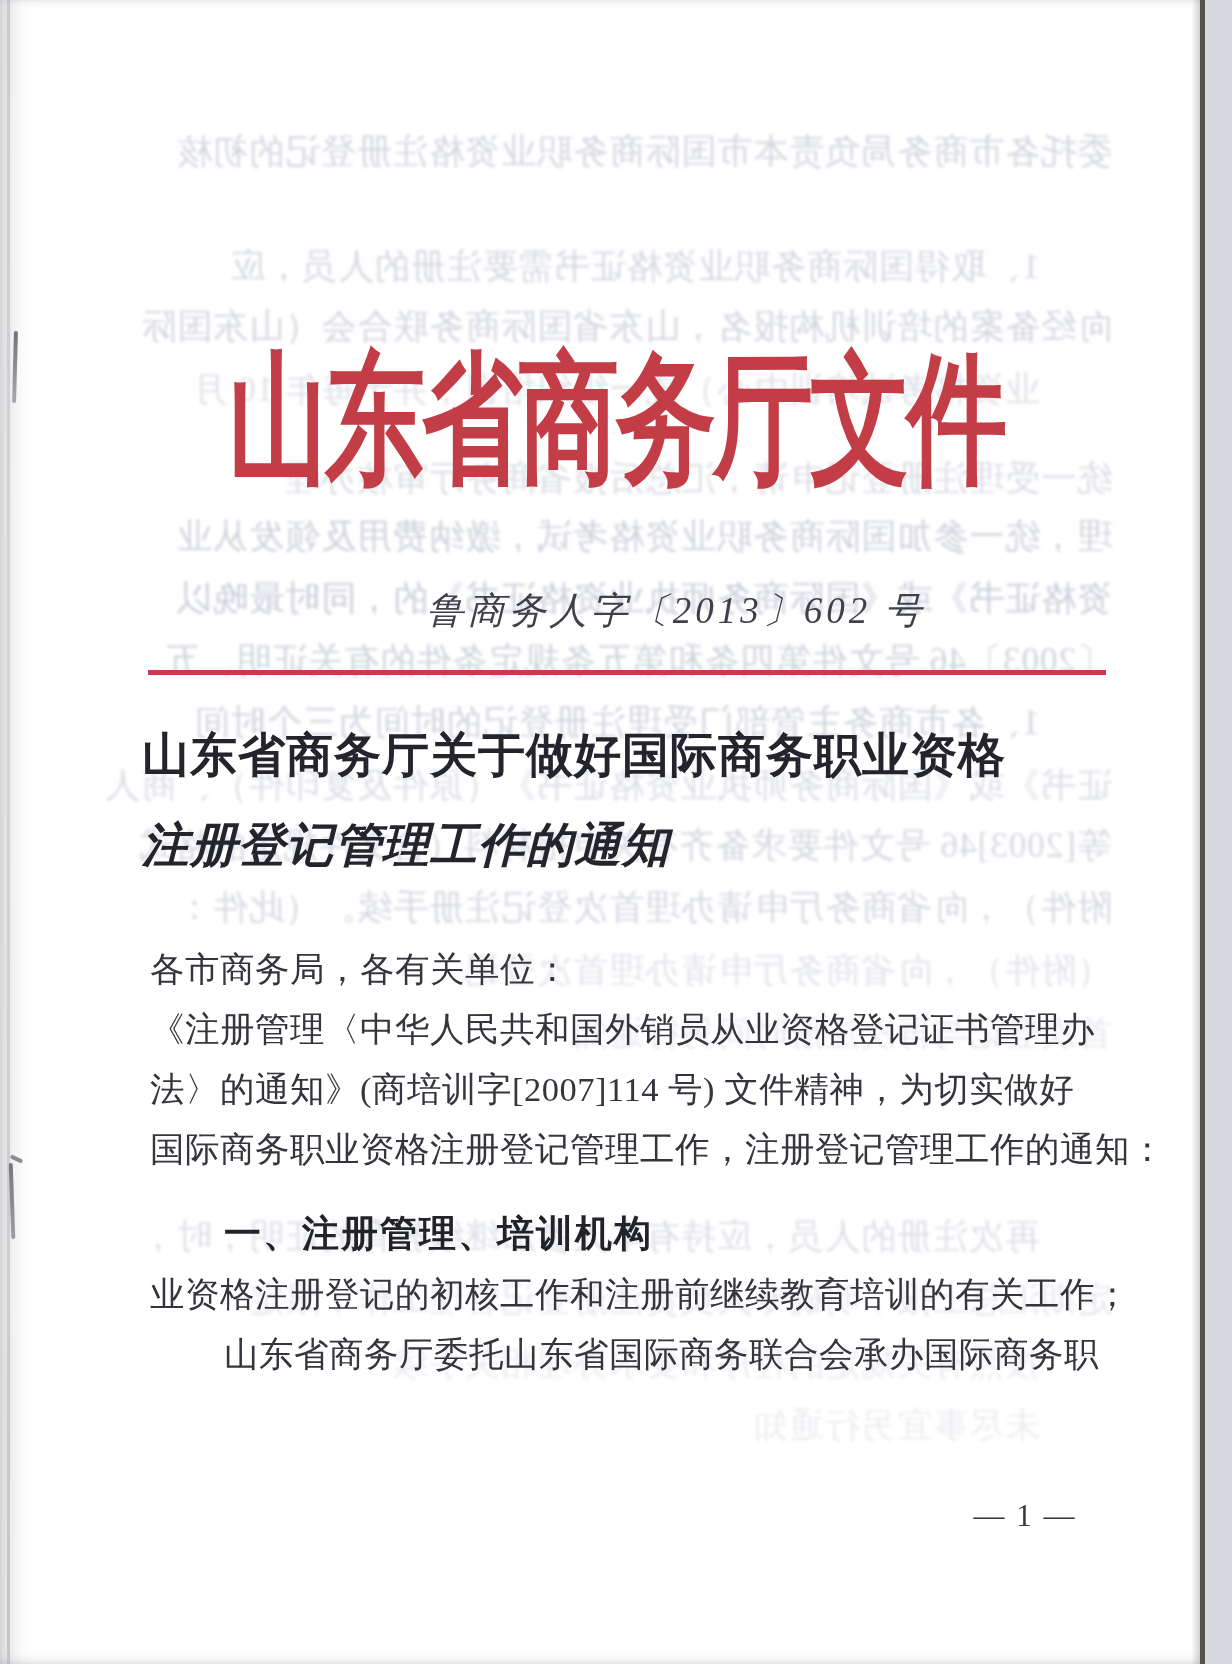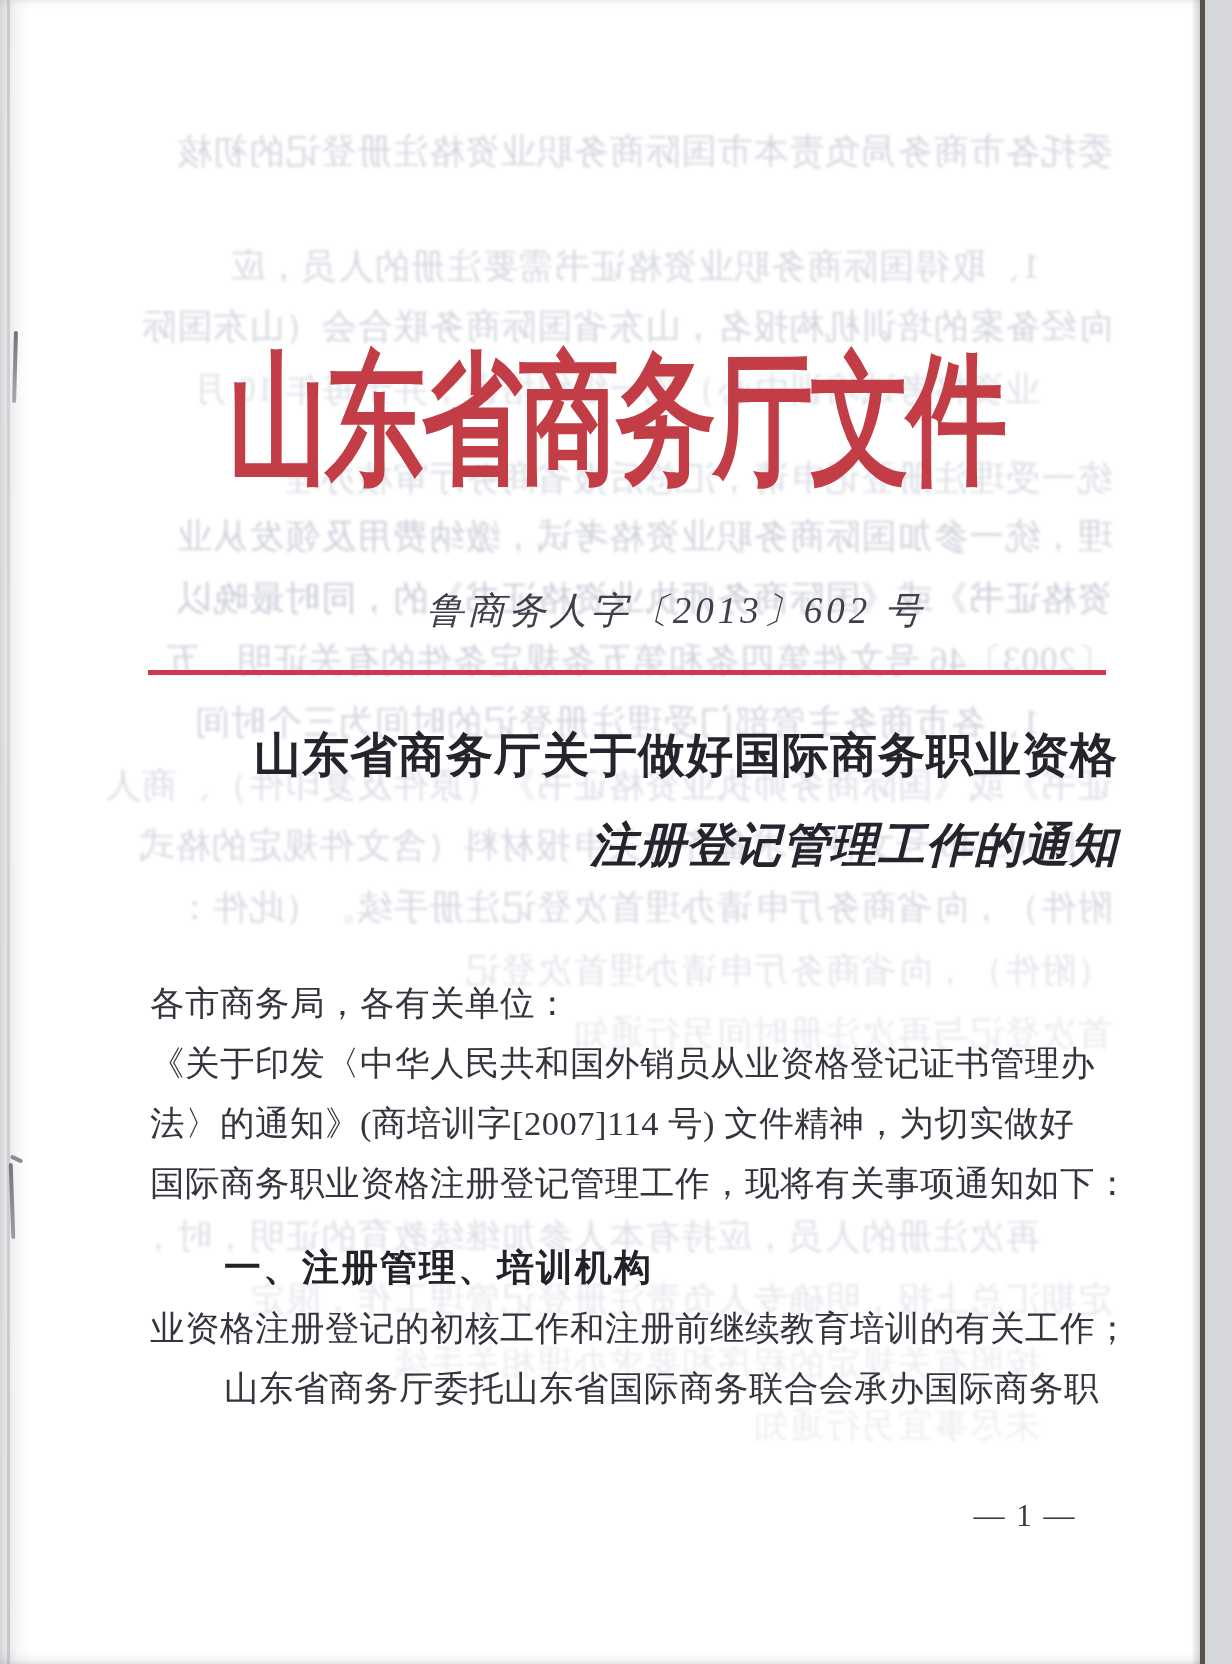--- a/index.html
+++ b/index.html
@@ -68,28 +68,28 @@
   .doc-no {
     position:absolute; top:586px; left:0; width:1232px;
     text-align:center; text-indent:120px;
     font-size:37px; letter-spacing:4px; color:#3f4049;font-style:italic;
   }
   .red-rule {
     position:absolute; top:670px; left:148px; width:958px; height:5px;
     background:#cc3850;
   }
   .doc-title {
-    position:absolute; top:726px; left:160px; width:958px;
-    text-align:right; font-weight:700; font-size:47px;
+    position:absolute; top:726px; left:142px; width:958px;
+    text-align:left; font-weight:700; font-size:47px;
     color:#24252c; letter-spacing:1px;
   }
   .doc-title .t1 { line-height:58px; margin-bottom:32px; }
   .doc-title .t2 { line-height:58px;font-style:italic; }
   .body-block {
-    position:absolute; top:974px; left:150px; width:962px;
+    position:absolute; top:940px; left:150px; width:962px;
     font-size:34.5px; color:#34353d; letter-spacing:.5px;
   }
   .bline { height:60px; line-height:58px; white-space:nowrap; }
   .bline.ind { padding-left:74px; }
   .bline.bold {
     font-family:"Liberation Sans", sans-serif;
     font-weight:700; font-size:37px; letter-spacing:2px; color:#222329;margin-top:25px;
   }
   .page-no {
     position:absolute; top:1498px; left:950px; width:150px;
@@ -135,23 +135,23 @@
 
   <div class="red-rule"></div>
 
   <div class="doc-title">
     <div class="t1">山东省商务厅关于做好国际商务职业资格</div>
     <div class="t2">注册登记管理工作的通知</div>
   </div>
 
   <div class="body-block">
     <div class="bline">各市商务局，各有关单位：</div>
-    <div class="bline">《关于印发〈中华人民共和国外销员从业资格登记证书管理办</div>
+    <div class="bline">《注册管理〈中华人民共和国外销员从业资格登记证书管理办</div>
     <div class="bline">法〉的通知》(商培训字[2007]114 号) 文件精神，为切实做好</div>
-    <div class="bline">国际商务职业资格注册登记管理工作，现将有关事项通知如下：</div>
+    <div class="bline">国际商务职业资格注册登记管理工作，注册登记管理工作的通知：</div>
     <div class="bline ind bold">一、注册管理、培训机构</div>
     <div class="bline">业资格注册登记的初核工作和注册前继续教育培训的有关工作；</div>
     <div class="bline ind">山东省商务厅委托山东省国际商务联合会承办国际商务职</div>
   </div>
 
   <div class="page-no">— 1 —</div>
 
 </div>
 
 </body></html>

